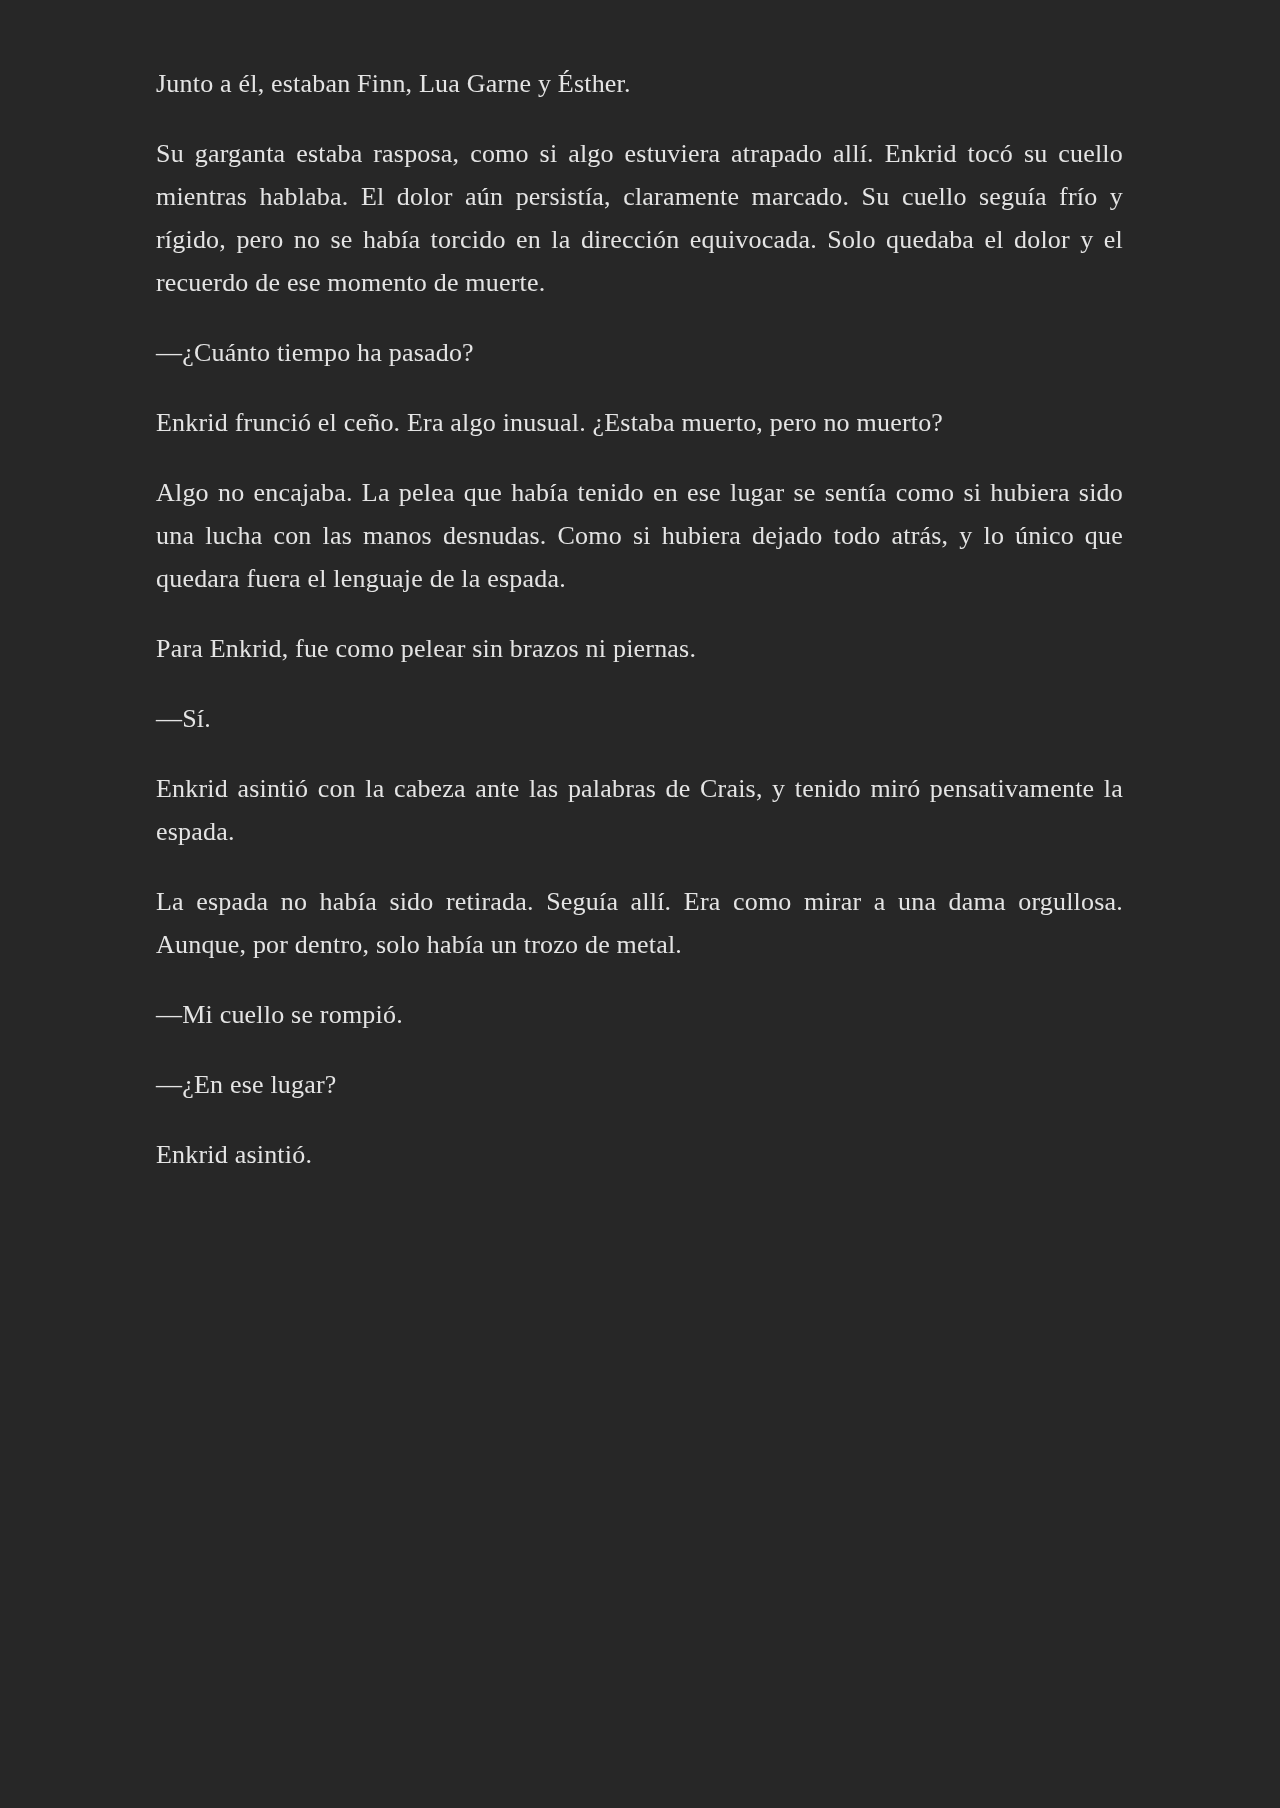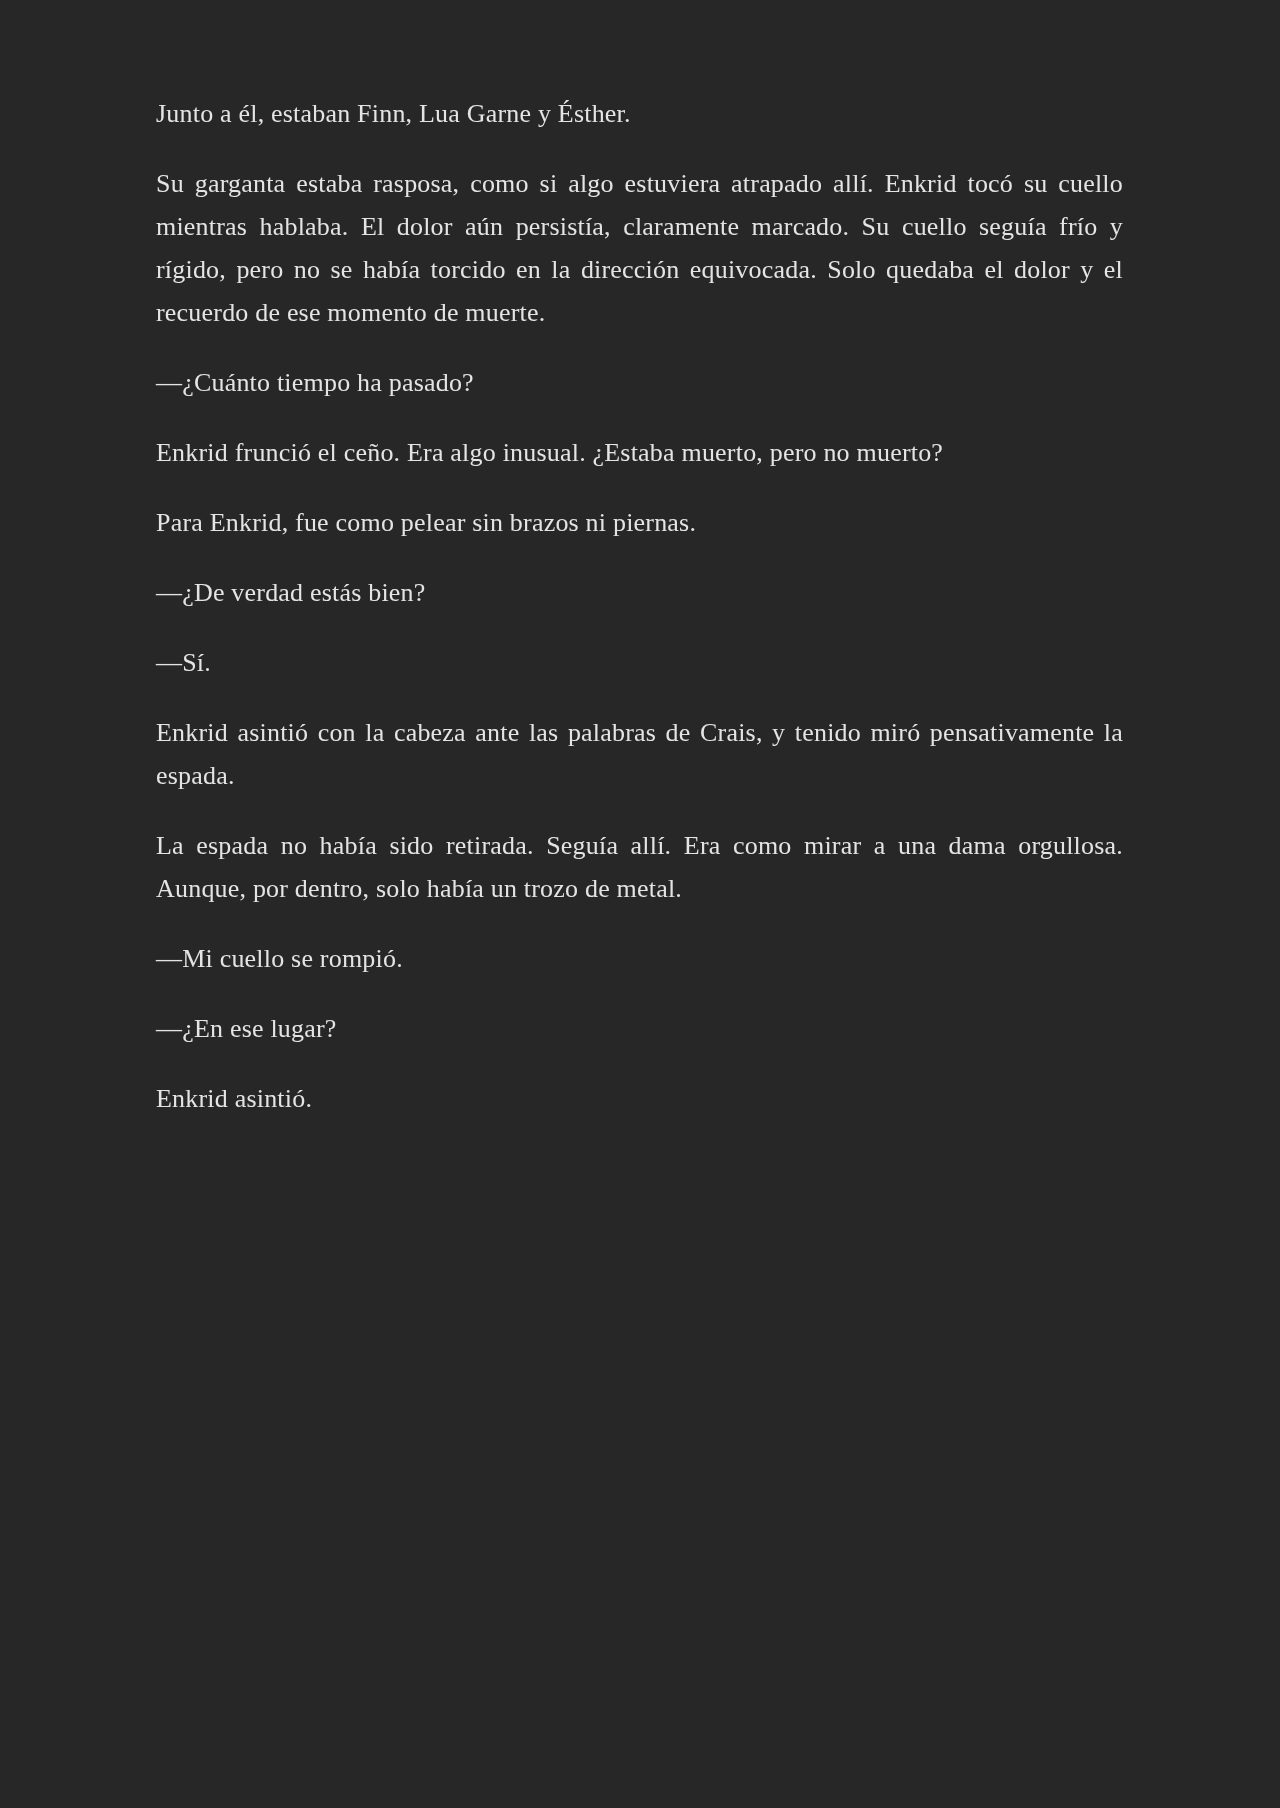--- a/index.html
+++ b/index.html
@@ -10,21 +10,21 @@
   * { margin: 0; padding: 0; box-sizing: border-box; }
   html, body {
     width: 1280px;
     height: 1808px;
     background: var(--bg);
     overflow: hidden;
   }
   .doc-page {
     width: 1280px;
     height: 1808px;
-    padding: 92px 157px 0 156px;
+    padding: 62px 157px 0 156px;
     background: var(--bg);
     color: var(--fg);
     font-family: "Liberation Serif", "DejaVu Serif", serif;
     font-size: 26px;
     line-height: 43px;
   }
   .doc-page p {
     margin: 0 0 27px 0;
     text-align: justify;
     text-justify: inter-word;
@@ -32,21 +32,21 @@
   }
 </style>
 </head>
 <body>
 
 <main class="doc-page">
   <p>Junto a él, estaban Finn, Lua Garne y Ésther.</p>
   <p>Su garganta estaba rasposa, como si algo estuviera atrapado allí. Enkrid tocó su cuello mientras hablaba. El dolor aún persistía, claramente marcado. Su cuello seguía frío y rígido, pero no se había torcido en la dirección equivocada. Solo quedaba el dolor y el recuerdo de ese momento de muerte.</p>
   <p>—¿Cuánto tiempo ha pasado?</p>
   <p>Enkrid frunció el ceño. Era algo inusual. ¿Estaba muerto, pero no muerto?</p>
+  <p>Algo no encajaba. La pelea que había tenido en ese lugar se sentía como si hubiera sido una lucha con las manos desnudas. Como si hubiera dejado todo atrás, y lo único que quedara fuera el lenguaje de la espada.</p>
   <p>Para Enkrid, fue como pelear sin brazos ni piernas.</p>
-  <p>—¿De verdad estás bien?</p>
   <p>—Sí.</p>
   <p>Enkrid asintió con la cabeza ante las palabras de Crais, y tenido miró pensativamente la espada.</p>
   <p>La espada no había sido retirada. Seguía allí. Era como mirar a una dama orgullosa. Aunque, por dentro, solo había un trozo de metal.</p>
   <p>—Mi cuello se rompió.</p>
   <p>—¿En ese lugar?</p>
   <p>Enkrid asintió.</p>
 </main>
 
 </body></html>

